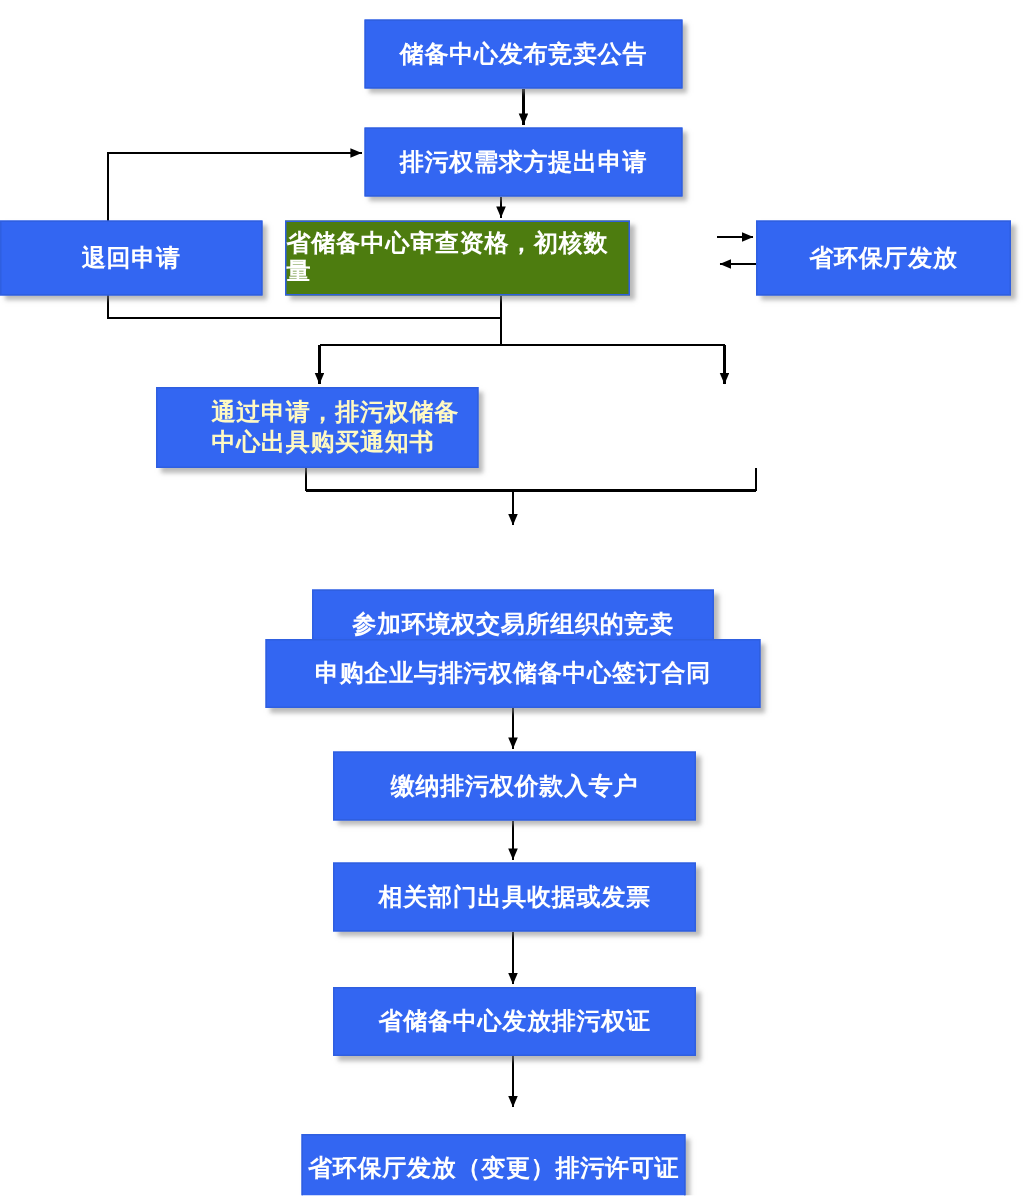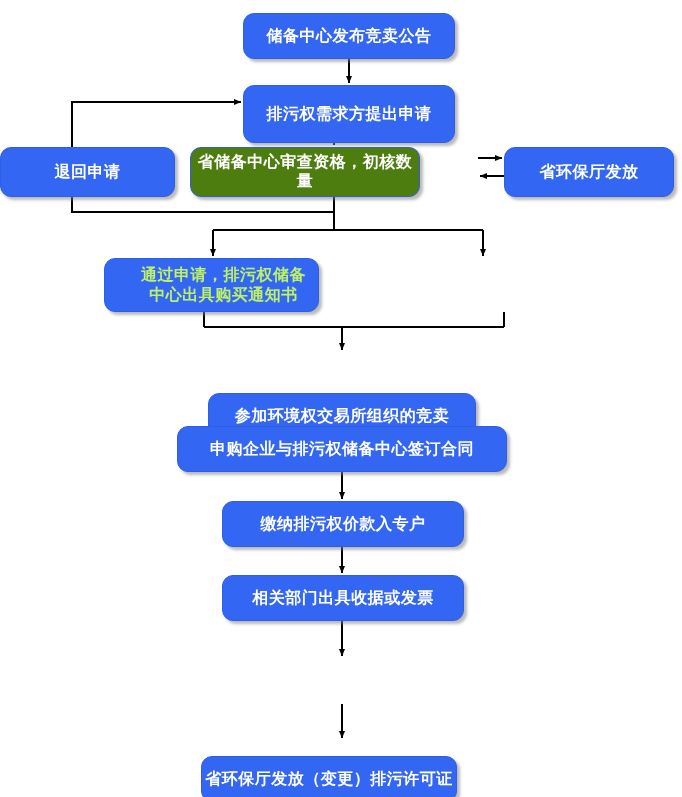--- a/index.html
+++ b/index.html
@@ -21,27 +21,26 @@
     top: 0;
     width: 682px;
     height: 797px;
     pointer-events: none;
   }
   .node {
     position: absolute;
     box-sizing: border-box;
     background: #3366f2;
     border: 1px solid #2f5fe0;
-    border-radius: 11px;
+    border-radius: 0;
     color: #ffffff;
     font-weight: bold;
     display: flex;
     align-items: center;
     justify-content: center;
-    text-align: center;
     line-height: 1.18;
     letter-spacing: 0.5px;
     box-shadow: 3px 3px 3px rgba(130,130,130,0.55);
     z-index: 2;
     font-size: 16px;
     white-space: pre-line;
   }
   .node.two-line { line-height: 1.25; }
 </style>
 </head>
@@ -79,25 +78,26 @@
 
       <line x1="342" y1="398" x2="342" y2="424" marker-end="url(#arrowhead)"></line>
       <line x1="342" y1="472" x2="342" y2="499" marker-end="url(#arrowhead)"></line>
       <line x1="342" y1="547" x2="342" y2="573" marker-end="url(#arrowhead)"></line>
       <line x1="342" y1="621" x2="342" y2="656" marker-end="url(#arrowhead)"></line>
       <line x1="342" y1="704" x2="342" y2="738" marker-end="url(#arrowhead)"></line>
     </g>
   </svg>
 
   <div class="node" style="left: 243px; top: 13px; width: 212px; height: 46px; background: rgb(51, 102, 242); border-color: rgb(47, 95, 224); color: rgb(255, 255, 255);">储备中心发布竞卖公告</div>
-  <div class="node" style="left: 243px; top: 85px; width: 212px; height: 58px; background: rgb(51, 102, 242); border-color: rgb(47, 95, 224); color: rgb(255, 255, 255);">排污权需求方提出申请</div>
+  <div class="node" style="left: 243px; top: 85px; width: 212px; height: 46px; background: rgb(51, 102, 242); border-color: rgb(47, 95, 224); color: rgb(255, 255, 255);">排污权需求方提出申请</div>
   <div class="node" style="left: 0; top: 147px; width: 175px; height: 50px; background: rgb(51, 102, 242); border-color: rgb(47, 95, 224); color: rgb(255, 255, 255);">退回申请</div>
   <div class="node" style="left: 190px; top: 147px; width: 230px; height: 50px; background: #4d7c0f; border-color: rgb(47, 95, 224); color: rgb(255, 255, 255);">省储备中心审查资格，初核数量</div>
   <div class="node" style="left: 504px; top: 147px; width: 170px; height: 50px; background: rgb(51, 102, 242); border-color: rgb(47, 95, 224); color: rgb(255, 255, 255);">省环保厅发放</div>
-  <div class="node two-line" style="left: 104px; top: 258px; width: 215px; height: 54px; background: rgb(51, 102, 242); border-color: rgb(47, 95, 224); color: #bef264; padding-left: 24px;">通过申请，排污权储备
+  <div class="node two-line" style="left: 104px; top: 258px; width: 215px; height: 54px; background: rgb(51, 102, 242); border-color: rgb(47, 95, 224); color: #fef9c3; padding-left: 24px;">通过申请，排污权储备
 中心出具购买通知书</div>
   <div class="node" style="left: 208px; top: 352px; width: 268px; height: 46px; background: rgb(51, 102, 242); border-color: rgb(47, 95, 224); color: rgb(255, 255, 255); margin-top: 41px;">参加环境权交易所组织的竞卖</div>
   <div class="node" style="left: 177px; top: 426px; width: 330px; height: 46px; background: rgb(51, 102, 242); border-color: rgb(47, 95, 224); color: rgb(255, 255, 255);">申购企业与排污权储备中心签订合同</div>
   <div class="node" style="left: 222px; top: 575px; width: 242px; height: 46px; background: rgb(51, 102, 242); border-color: rgb(47, 95, 224); color: rgb(255, 255, 255);">相关部门出具收据或发票</div>
   <div class="node" style="left: 222px; top: 501px; width: 242px; height: 46px; background: rgb(51, 102, 242); border-color: rgb(47, 95, 224); color: rgb(255, 255, 255);">缴纳排污权价款入专户</div>
+  <div class="node" style="left: 222px; top: 658px; width: 242px; height: 46px; background: rgb(51, 102, 242); border-color: rgb(47, 95, 224); color: rgb(255, 255, 255);">省储备中心发放排污权证</div>
   <div class="node" style="left: 201px; top: 740px; width: 256px; height: 46px; background: rgb(51, 102, 242); border-color: rgb(47, 95, 224); color: rgb(255, 255, 255); margin-top: 16px;">省环保厅发放（变更）排污许可证</div>
 
 </div>
 
 </body></html>

